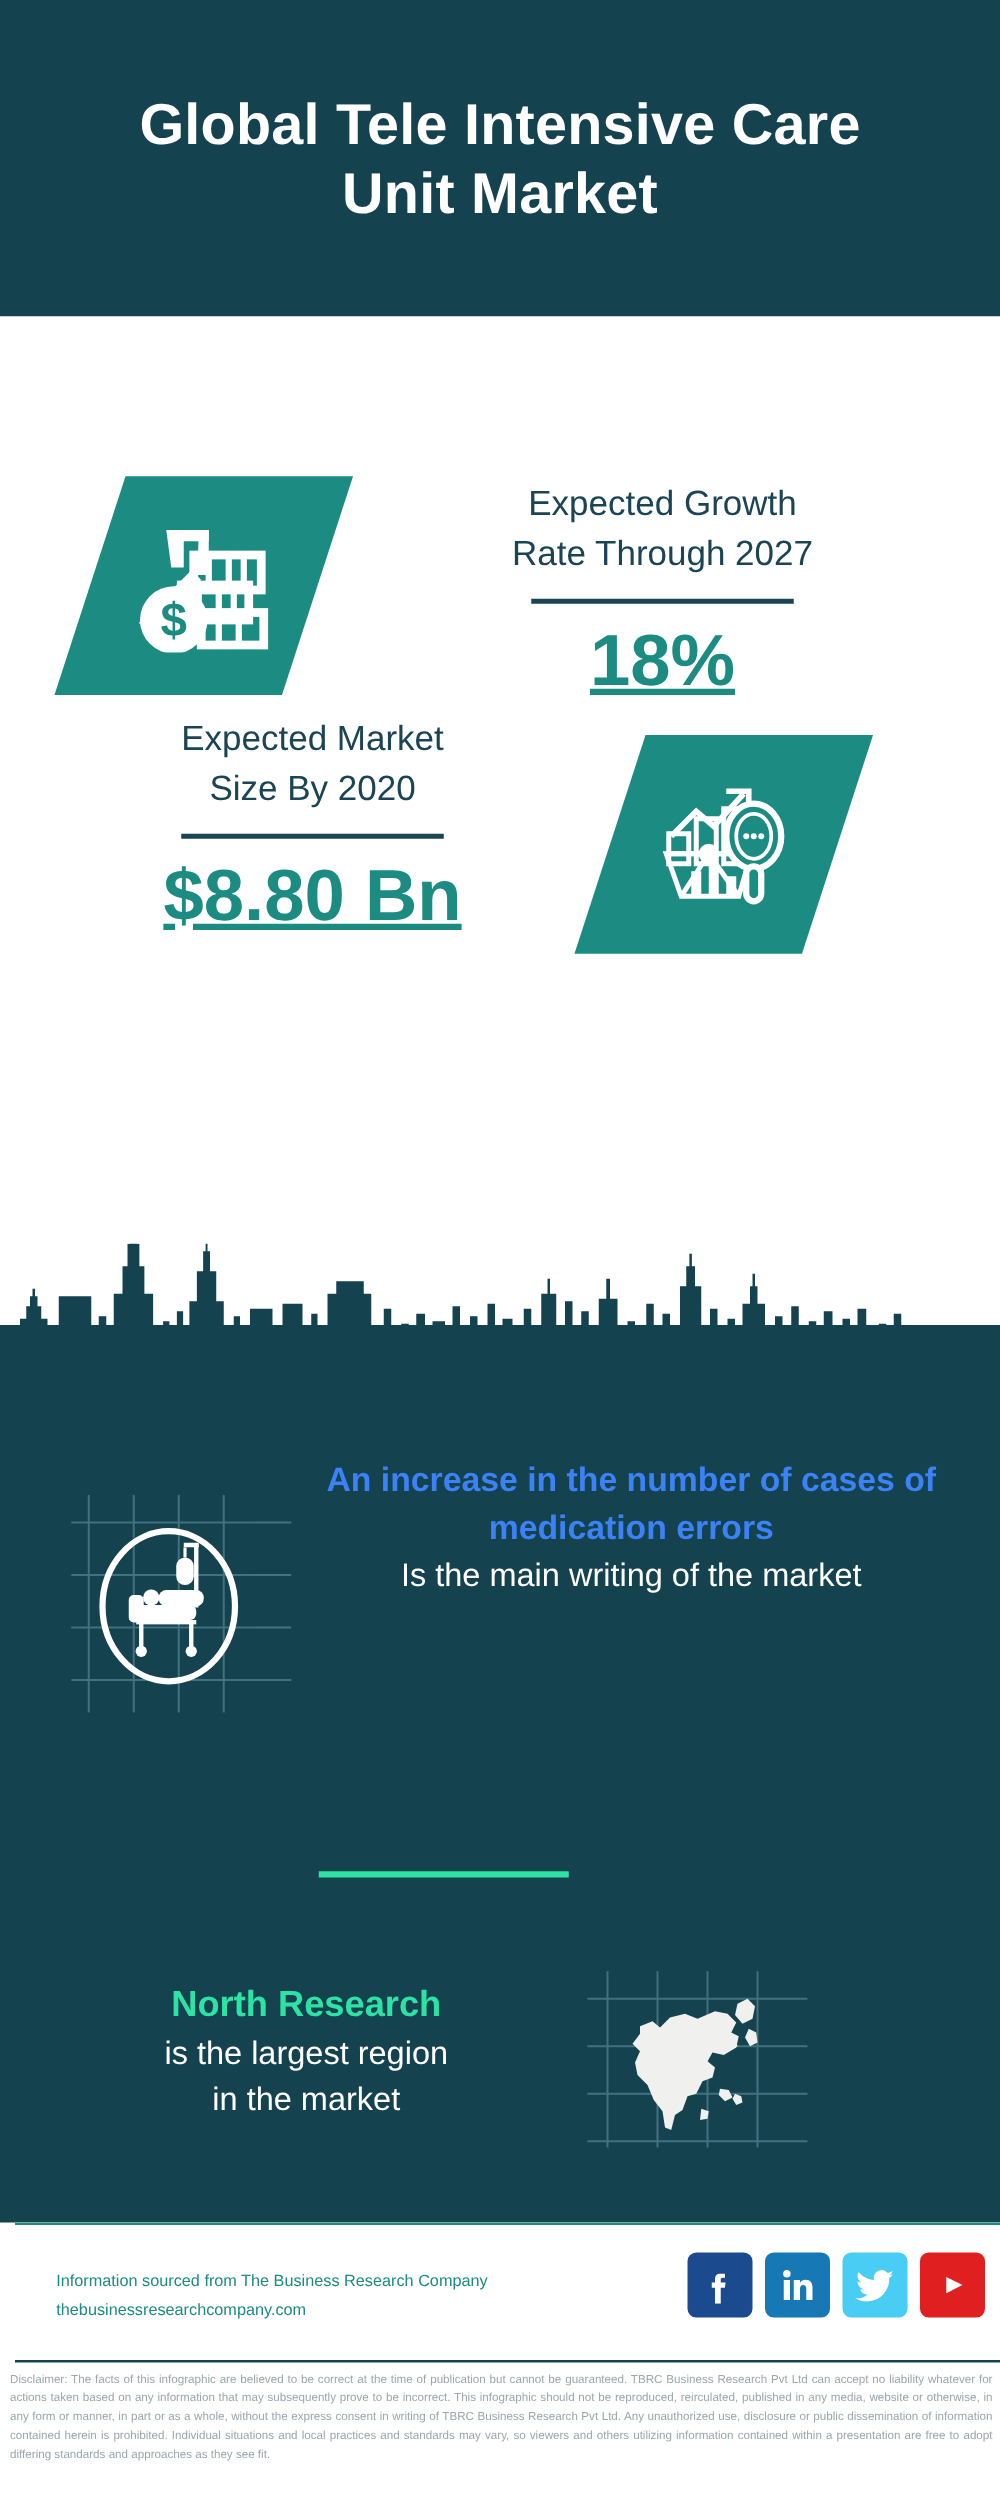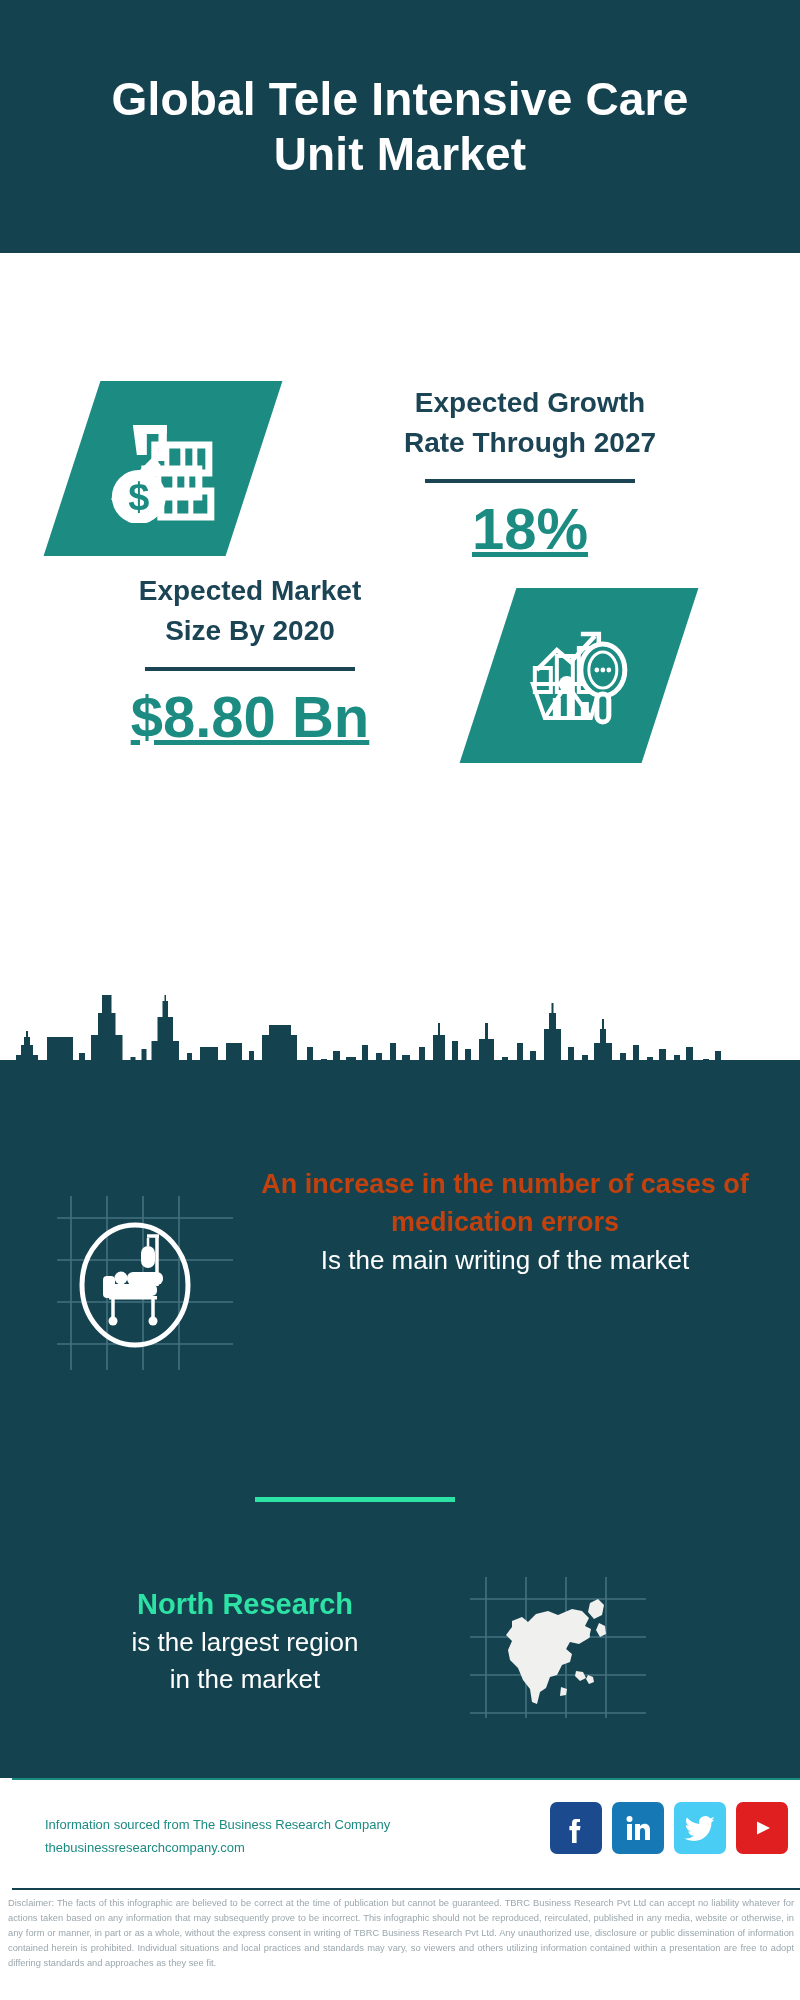--- a/index.html
+++ b/index.html
@@ -61,21 +61,21 @@
   }
   .stat1-text {
     position: absolute;
     left: 300px; top: 130px;
     width: 460px;
     text-align: center;
   }
   .stat-label {
     color: #1b4455;
     font-size: 28px;
-    font-weight: bold;
+    font-weight: normal;
     line-height: 1.42;
   }
   .stat-divider {
     width: 210px;
     height: 4px;
     background: #1b4455;
     margin: 16px auto 14px auto;
   }
   .stat-value {
     color: #1c8b82;
@@ -127,21 +127,21 @@
     left: 55px; top: 35px;
     width: 180px; height: 185px;
   }
   .driver-text {
     position: absolute;
     left: 255px; top: 10px;
     width: 500px;
     text-align: center;
   }
   .accent-text {
-    color: #c2410c;
+    color: #3b82f6;
     font-size: 27px;
     font-weight: bold;
     line-height: 1.42;
   }
   .plain-text {
     color: #ffffff;
     font-size: 26px;
     font-weight: normal;
     line-height: 1.42;
   }

